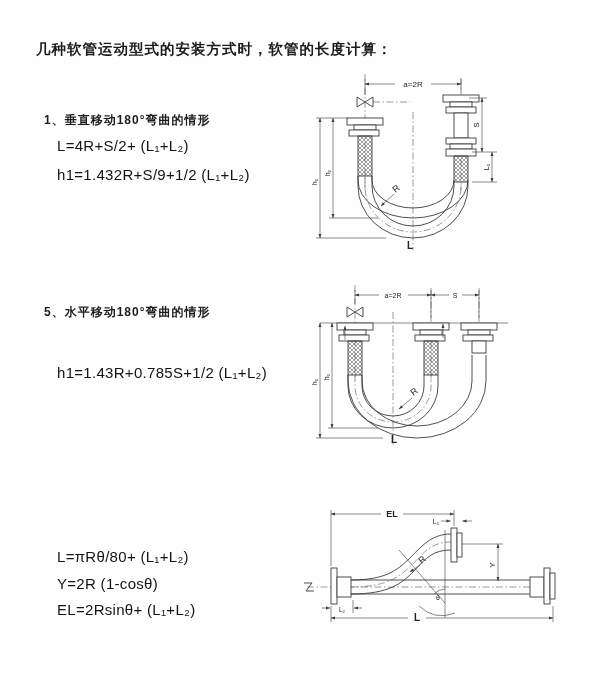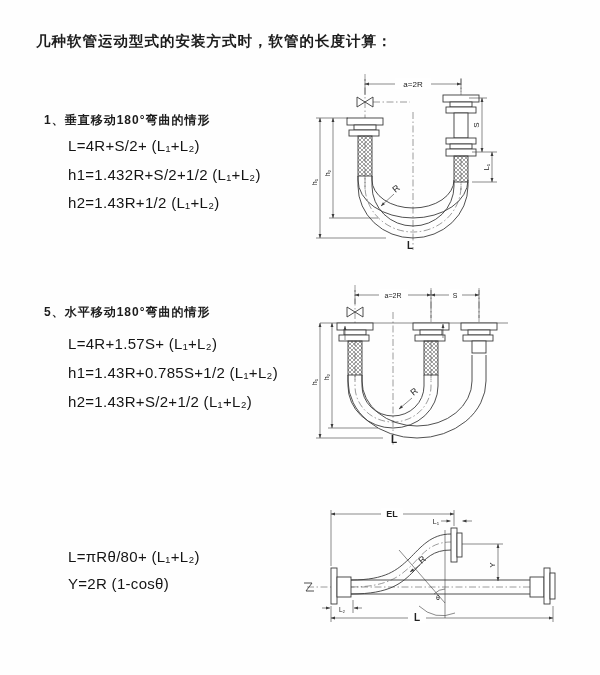--- a/index.html
+++ b/index.html
@@ -1,50 +1,48 @@
 <!DOCTYPE html>
 <html><head>
 <meta charset="utf-8">
 <style>
   html,body{margin:0;padding:0;background:#e9e9e9}
   .page{position:relative;width:600px;height:675px;background:#fefefe;overflow:hidden;
         font-family:"Liberation Sans","DejaVu Sans",sans-serif;color:#1c1c1c}
-  .title{position:absolute;left:36px;top:32px;font-size:14.5px;font-weight:bold;letter-spacing:1px}
+  .title{position:absolute;left:36px;top:40px;font-size:14.5px;font-weight:bold;letter-spacing:1px}
   .heading{position:absolute;left:44px;font-size:12px;font-weight:bold;letter-spacing:1px}
-  .formula{position:absolute;left:68px;font-size:15px;color:#141414;letter-spacing:.3px}
+  .formula{position:absolute;left:57px;font-size:15px;color:#141414;letter-spacing:.3px}
   svg.diag{position:absolute}
   .ln{fill:none;stroke:#3c3c3c;stroke-width:.9}
   .wf{fill:#fff;stroke:#3c3c3c;stroke-width:.9}
   .cl{fill:none;stroke:#4a4a4a;stroke-width:.55;stroke-dasharray:7 2.5 1.5 2.5}
   .dim{fill:none;stroke:#3c3c3c;stroke-width:.6}
   .lbl{font-family:"Liberation Sans","DejaVu Sans",sans-serif;font-size:8px;fill:#222}
   .lbl7{font-size:7px}
   .lbl65{font-size:6.5px}
   .lbl9{font-size:9px}
   .lbl10{font-size:10px;font-weight:bold}
 </style>
 </head>
 <body>
 
 <div class="page">
 
   <div class="title">几种软管运动型式的安装方式时，软管的长度计算：</div>
 
   <div class="heading" style="top:112px">1、垂直移动180°弯曲的情形</div>
   <div class="formula" style="top:137px">L=4R+S/2+ (L₁+L₂)</div>
-  <div class="formula" style="top:166px">h1=1.432R+S/2+1/2 (L₁+L₂)</div>
-  <div class="formula" style="top:194px">h2=1.43R+1/2 (L₁+L₂)</div>
+  <div class="formula" style="top:166px">h1=1.432R+S/9+1/2 (L₁+L₂)</div>
 
   <div class="heading" style="top:304px">5、水平移动180°弯曲的情形</div>
-  <div class="formula" style="top:335px">L=4R+1.57S+ (L₁+L₂)</div>
   <div class="formula" style="top:364px">h1=1.43R+0.785S+1/2 (L₁+L₂)</div>
-  <div class="formula" style="top:393px">h2=1.43R+S/2+1/2 (L₁+L₂)</div>
 
   <div class="formula" style="top:548px">L=πRθ/80+ (L₁+L₂)</div>
   <div class="formula" style="top:575px">Y=2R (1-cosθ)</div>
+  <div class="formula" style="top:601px">EL=2Rsinθ+ (L₁+L₂)</div>
 
   <svg class="diag" style="left:306px;top:70px" width="230" height="185" viewBox="0 0 230 185">
     <defs>
       <marker id="a1" viewBox="0 0 10 10" refX="9.5" refY="5" markerWidth="11" markerHeight="7" orient="auto-start-reverse">
         <path d="M0,1.6 L10,5 L0,8.4 z" fill="#3c3c3c"></path>
       </marker>
       <pattern id="b1" patternUnits="userSpaceOnUse" width="4" height="4">
         <path d="M0,4 L4,0 M0,0 L4,4" stroke="#555" stroke-width="0.55" fill="none"></path>
       </pattern>
     </defs>

